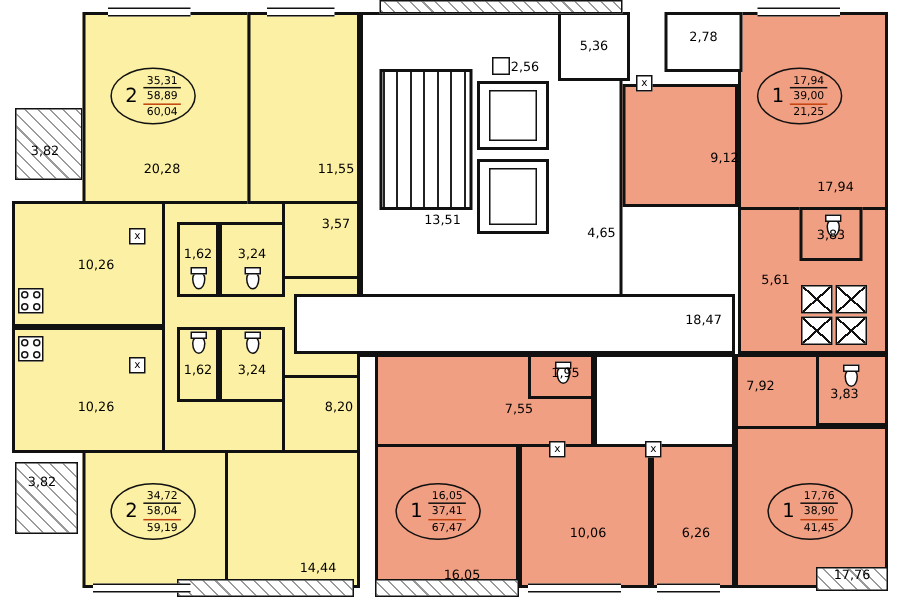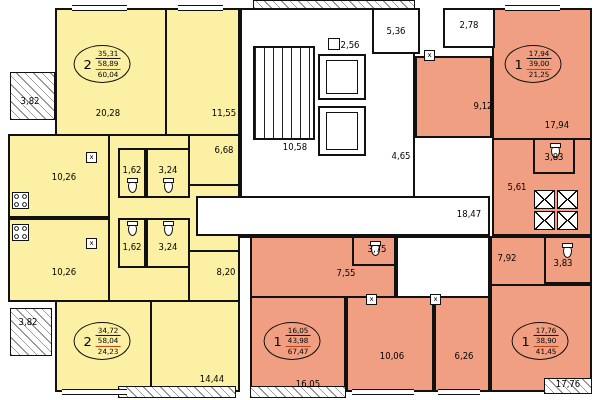--- a/index.html
+++ b/index.html
@@ -122,41 +122,41 @@
 
   <div class="vent" style="left:86px;top:152px">х</div>
   <div class="vent" style="left:86px;top:238px">х</div>
   <div class="vent" style="left:424px;top:50px">х</div>
   <div class="vent" style="left:366px;top:294px">х</div>
   <div class="vent" style="left:430px;top:294px">х</div>
 
   <span class="lbl" style="left:30px;top:101px">3,82</span>
   <span class="lbl" style="left:108px;top:113px">20,28</span>
   <span class="lbl" style="left:224px;top:113px">11,55</span>
-  <span class="lbl" style="left:224px;top:150px">6,68</span>
+  <span class="lbl" style="left:224px;top:150px">3,57</span>
   <span class="lbl" style="left:64px;top:177px">10,26</span>
   <span class="lbl" style="left:132px;top:170px">1,62</span>
   <span class="lbl" style="left:168px;top:170px">3,24</span>
   <span class="lbl" style="left:132px;top:247px">1,62</span>
   <span class="lbl" style="left:168px;top:247px">3,24</span>
   <span class="lbl" style="left:64px;top:272px">10,26</span>
   <span class="lbl" style="left:226px;top:272px">8,20</span>
   <span class="lbl" style="left:28px;top:322px">3,82</span>
   <span class="lbl" style="left:212px;top:379px">14,44</span>
-  <span class="lbl" style="left:295px;top:147px">10,58</span>
+  <span class="lbl" style="left:295px;top:147px">13,51</span>
   <span class="lbl" style="left:350px;top:45px">2,56</span>
   <span class="lbl" style="left:396px;top:31px">5,36</span>
   <span class="lbl" style="left:469px;top:25px">2,78</span>
   <span class="lbl" style="left:401px;top:156px">4,65</span>
   <span class="lbl" style="left:469px;top:214px">18,47</span>
   <span class="lbl" style="left:483px;top:106px">9,12</span>
   <span class="lbl" style="left:557px;top:125px">17,94</span>
   <span class="lbl" style="left:554px;top:157px">3,83</span>
   <span class="lbl" style="left:517px;top:187px">5,61</span>
-  <span class="lbl" style="left:377px;top:249px">3,75</span>
+  <span class="lbl" style="left:377px;top:249px">1,95</span>
   <span class="lbl" style="left:346px;top:273px">7,55</span>
   <span class="lbl" style="left:507px;top:258px">7,92</span>
   <span class="lbl" style="left:563px;top:263px">3,83</span>
   <span class="lbl" style="left:308px;top:384px">16,05</span>
   <span class="lbl" style="left:392px;top:356px">10,06</span>
   <span class="lbl" style="left:464px;top:356px">6,26</span>
   <span class="lbl" style="left:568px;top:384px">17,76</span>
 
   <div class="stamp" style="left:102px;top:64px">
     <span class="big">2</span>
@@ -165,38 +165,38 @@
       <span class="mid">58,89</span>
       <span>60,04</span>
     </span>
   </div>
 
   <div class="stamp" style="left:102px;top:341px">
     <span class="big">2</span>
     <span class="col">
       <span>34,72</span>
       <span class="mid">58,04</span>
-      <span>24,23</span>
+      <span>59,19</span>
     </span>
   </div>
 
   <div class="stamp" style="left:533px;top:64px">
     <span class="big">1</span>
     <span class="col">
       <span>17,94</span>
       <span class="mid">39,00</span>
       <span>21,25</span>
     </span>
   </div>
 
   <div class="stamp" style="left:292px;top:341px">
     <span class="big">1</span>
     <span class="col">
       <span>16,05</span>
-      <span class="mid">43,98</span>
+      <span class="mid">37,41</span>
       <span>67,47</span>
     </span>
   </div>
 
   <div class="stamp" style="left:540px;top:341px">
     <span class="big">1</span>
     <span class="col">
       <span>17,76</span>
       <span class="mid">38,90</span>
       <span>41,45</span>

